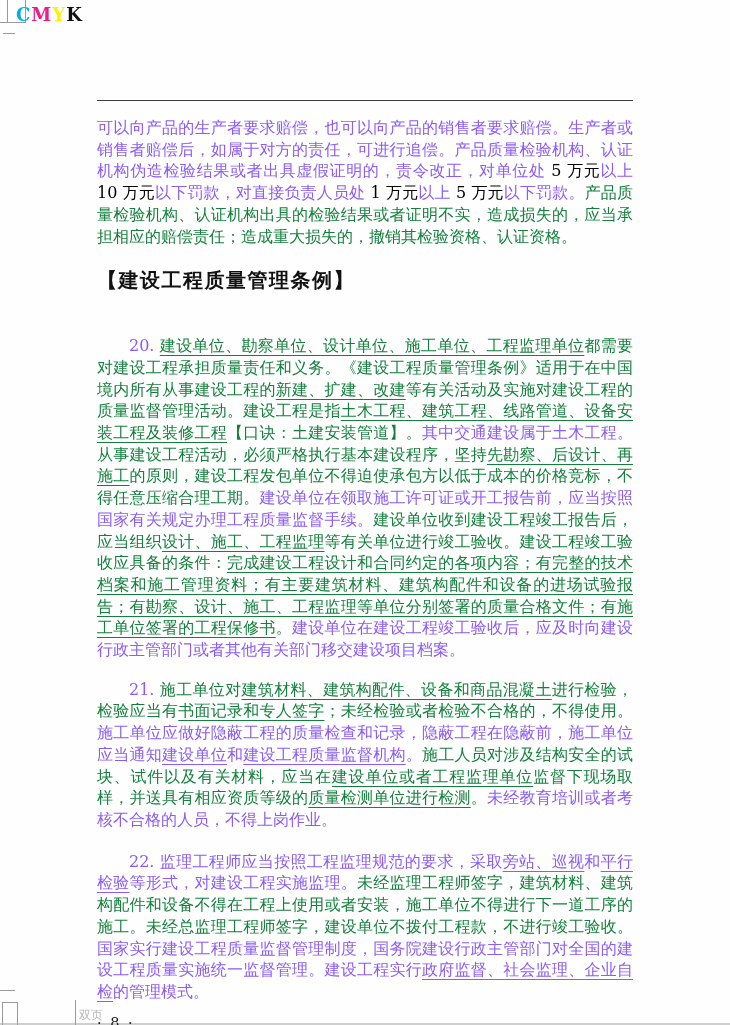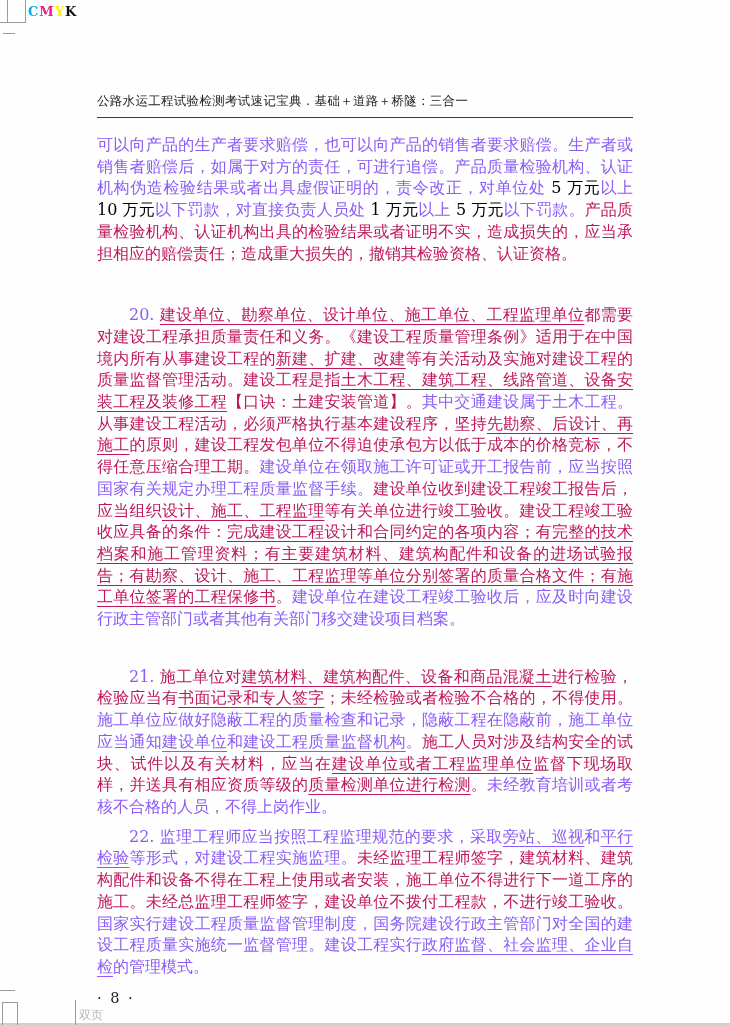--- a/index.html
+++ b/index.html
@@ -8,22 +8,22 @@
     background:#ffffff;
     font-family:"DejaVu Serif","Liberation Serif",serif;
     position:relative;
     overflow:hidden;
   }
   .page { position:absolute; inset:0; background:#fefefe; border-bottom:2px solid #cfcfcf; }
 
   
   .mark { position:absolute; background:#9a9a9a; }
   .cmyk {
-    position:absolute; left:28px; top:4px;
-    font-size:13px; font-weight:bold; letter-spacing:1px;
+    position:absolute; left:16px; top:4px;
+    font-size:18px; font-weight:bold; letter-spacing:1px;
     font-family:"DejaVu Serif",serif;
     text-align:right;
   }
   .corner-label {
     position:absolute; left:79px; top:963px;
     font-size:12px; color:#b8b8b8;
     font-family:"DejaVu Sans","Liberation Sans",sans-serif;
     margin-top:44px;
   }
   .bl-box {
@@ -37,31 +37,31 @@
   .header-rule { border:none; border-top:1.5px solid #3d3d3d; margin-top:7px; }
 
   .body-text {
     margin-top:16px;
     font-size:16px; line-height:21.7px; color:#1a1a1a;
     text-align:justify; text-justify:inter-character;
   }
   .para { text-align:justify; }
   .para.indent { text-indent:32px; }
   .p20 { margin-top:40px; }
-  .p21 { margin-top:36px; }
-  .p22 { margin-top:8px; }
+  .p21 { margin-top:18px; }
+  .p22 { margin-top:20px; }
 
   .section-heading {
     margin-top:18px;
     font-size:20px; font-weight:bold; color:#111;
     letter-spacing:1.5px; line-height:30px;
   }
 
   .seg-black { color:#8b5cf6; }
-  .seg-blue  { color:#be185d; }
+  .seg-blue  { color:#15803d; }
   .seg-red   { color:#000000; }
   .seg-u { text-decoration:underline; text-underline-offset:3.5px; text-decoration-thickness:1px; }
 
   .page-number { margin-top:10px; font-size:14.5px; color:#1c1c1c; letter-spacing:2px; }
 </style>
 </head>
 <body>
 
 <div class="page">
 
@@ -71,26 +71,26 @@
   <div class="mark" style="left:3px; top:33px; width:12px; height:1px;"></div>
   <div class="cmyk"><span style="color: rgb(0, 174, 239);">C</span><span style="color: rgb(236, 28, 139);">M</span><span style="color: rgb(255, 241, 0);">Y</span><span style="color: rgb(17, 17, 17);">K</span></div>
 
   <div class="mark" style="left:0; top:990px; width:15px; height:1px;"></div>
   <div class="bl-box"></div>
   <div class="mark" style="left:75px; top:1000px; width:1px; height:25px;"></div>
   <div class="corner-label">双页</div>
 
   <div class="content">
 
-    <div class="header-title">公路水运工程试验检测考试速记宝典．基础＋道路＋桥隧：三合一</div>
     <hr class="header-rule">
 
     <div class="body-text">
       <p class="para"><span class="seg-black">可以向产品的生产者要求赔偿，也可以向产品的销售者要求赔偿。生产者或销售者赔偿后，如属于对方的责任，可进行追偿。产品质量检验机构、认证机构伪造检验结果或者出具虚假证明的，责令改正，对单位处 </span><span class="seg-red">5 万元</span><span class="seg-black">以上 </span><span class="seg-red">10 万元</span><span class="seg-black">以下罚款，对直接负责人员处 </span><span class="seg-red">1 万元</span><span class="seg-black">以上 </span><span class="seg-red">5 万元</span><span class="seg-black">以下罚款。</span><span class="seg-blue">产品质量检验机构、认证机构出具的检验结果或者证明不实，造成损失的，应当承担相应的赔偿责任；造成重大损失的，撤销其检验资格、认证资格。</span></p>
 
+      <h2 class="section-heading">【建设工程质量管理条例】</h2>
 
       <p class="para indent p20"><span class="seg-black">20. </span><span class="seg-blue seg-u">建设单位、勘察单位、设计单位、施工单位、工程监理单位</span><span class="seg-blue">都需要对建设工程承担质量责任和义务。《建设工程质量管理条例》适用于在中国境内所有从事建设工程的</span><span class="seg-blue seg-u">新建、扩建、改建</span><span class="seg-blue">等有关活动及实施对建设工程的质量监督管理活动。建设工程是指</span><span class="seg-blue seg-u">土木工程、建筑工程、线路管道、设备安装工程及装修工程</span><span class="seg-blue">【口诀：土建安装管道】。</span><span class="seg-black">其中交通建设属于土木工程。</span><span class="seg-blue">从事建设工程活动，必须严格执行基本建设程序，坚持</span><span class="seg-blue seg-u">先勘察、后设计、再施工</span><span class="seg-blue">的原则，建设工程发包单位不得迫使承包方以低于成本的价格竞标，不得任意压缩合理工期。</span><span class="seg-black">建设单位在领取施工许可证或开工报告前，应当按照国家有关规定办理工程质量监督手续。</span><span class="seg-blue">建设单位收到建设工程竣工报告后，应当组织</span><span class="seg-blue seg-u">设计、施工、工程监理</span><span class="seg-blue">等有关单位进行竣工验收。建设工程竣工验收应具备的条件：</span><span class="seg-blue seg-u">完成建设工程设计和合同约定的各项内容；有完整的技术档案和施工管理资料；有主要建筑材料、建筑构配件和设备的进场试验报告；有勘察、设计、施工、工程监理等单位分别签署的质量合格文件；有施工单位签署的工程保修书</span><span class="seg-blue">。</span><span class="seg-black">建设单位在建设工程竣工验收后，应及时向建设行政主管部门或者其他有关部门移交建设项目档案。</span></p>
       <p class="para indent p21"><span class="seg-black">21. </span><span class="seg-blue">施工单位对</span><span class="seg-blue seg-u">建筑材料、建筑构配件、设备和商品混凝土</span><span class="seg-blue">进行检验，检验应当有</span><span class="seg-blue seg-u">书面记录和专人签字</span><span class="seg-blue">；未经检验或者检验不合格的，不得使用。</span><span class="seg-black">施工单位应做好隐蔽工程的质量检查和记录，隐蔽工程在隐蔽前，施工单位应当通知</span><span class="seg-black seg-u">建设单位</span><span class="seg-black">和</span><span class="seg-black seg-u">建设工程质量监督机构</span><span class="seg-black">。</span><span class="seg-blue">施工人员对涉及结构安全的试块、试件以及有关材料，应当在</span><span class="seg-blue seg-u">建设单位或者工程监理单位</span><span class="seg-blue">监督下现场取样，并送具有相应资质等级的</span><span class="seg-blue seg-u">质量检测单位进行检测</span><span class="seg-blue">。</span><span class="seg-black">未经教育培训或者考核不合格的人员，不得上岗作业。</span></p>
       <p class="para indent p22"><span class="seg-black">22. 监理工程师应当按照工程监理规范的要求，采取</span><span class="seg-black seg-u">旁站、巡视</span><span class="seg-black">和</span><span class="seg-black seg-u">平行检验</span><span class="seg-black">等形式，对建设工程实施监理。</span><span class="seg-blue">未经监理工程师签字，建筑材料、建筑构配件和设备不得在工程上使用或者安装，施工单位不得进行下一道工序的施工。未经总监理工程师签字，建设单位不拨付工程款，不进行竣工验收。</span><span class="seg-black">国家实行建设工程质量监督管理制度，国务院建设行政主管部门对全国的建设工程质量实施统一监督管理。建设工程实行</span><span class="seg-black seg-u">政府监督、社会监理、企业自检</span><span class="seg-black">的管理模式。</span></p>
 
       <div class="page-number">· 8 ·</div>
     </div>
 
   </div>
 </div>

